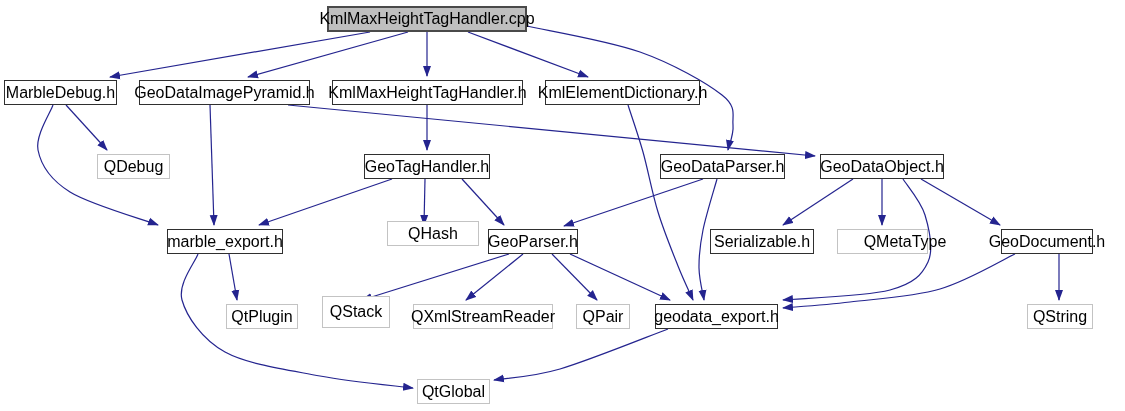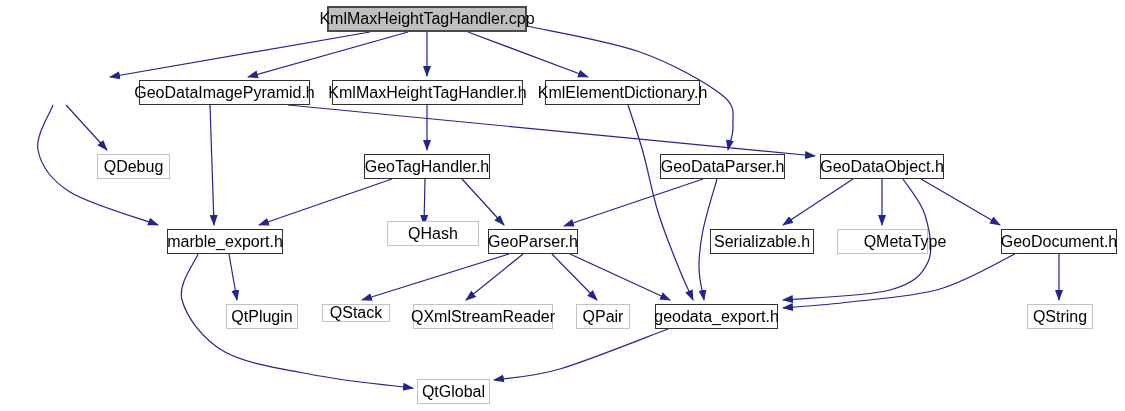--- a/index.html
+++ b/index.html
@@ -91,33 +91,34 @@
         <path class="edge" d="M523,254 L466,300" marker-end="url(#arrow)"></path>
         <path class="edge" d="M552,254 L597,300" marker-end="url(#arrow)"></path>
         <path class="edge" d="M570,254 L670,300" marker-end="url(#arrow)"></path>
         <path class="edge" d="M229,254 L237,300" marker-end="url(#arrow)"></path>
         <path class="edge" d="M198,254 C195.33333333333334,261.6666666666667 177.5,283.6666666666667 182,300 C186.5,316.3333333333333 202,339.3333333333333 225,352 C248,364.6666666666667 288.6666666666667,370 320,376 C351.3333333333333,382 397.5,386 413,388" marker-end="url(#arrow)"></path>
         <path class="edge" d="M668,329 C650,335.6666666666667 589,360.5 560,369 C531,377.5 505,378.1666666666667 494,380" marker-end="url(#arrow)"></path>
       </g>
   </svg>
 
 <div class="node current" style="left: 327px; top: 6px; width: 200px; height: 26px;">KmlMaxHeightTagHandler.cpp</div>
+    <div class="node internal" style="left: 4px; top: 80px; width: 113px; height: 25px;">MarbleDebug.h</div>
     <div class="node internal" style="left: 139px; top: 80px; width: 171px; height: 25px;">GeoDataImagePyramid.h</div>
     <div class="node internal" style="left: 332px; top: 80px; width: 191px; height: 25px;">KmlMaxHeightTagHandler.h</div>
     <div class="node internal" style="left: 545px; top: 80px; width: 155px; height: 25px;">KmlElementDictionary.h</div>
     <div class="node external" style="left: 97px; top: 154px; width: 73px; height: 25px;">QDebug</div>
     <div class="node internal" style="left: 364px; top: 154px; width: 126px; height: 25px;">GeoTagHandler.h</div>
     <div class="node internal" style="left: 660px; top: 154px; width: 125px; height: 25px;">GeoDataParser.h</div>
     <div class="node internal" style="left: 820px; top: 154px; width: 124px; height: 25px;">GeoDataObject.h</div>
     <div class="node internal" style="left: 167px; top: 229px; width: 116px; height: 25px;">marble_export.h</div>
     <div class="node external" style="left: 387px; top: 221px; width: 92px; height: 25px;">QHash</div>
     <div class="node internal" style="left: 488px; top: 229px; width: 90px; height: 25px;">GeoParser.h</div>
     <div class="node internal" style="left: 710px; top: 229px; width: 104px; height: 25px;">Serializable.h</div>
     <div class="node external" style="left: 837px; top: 229px; width: 91px; height: 25px; padding-left: 45px;">QMetaType</div>
-    <div class="node internal" style="left: 1001px; top: 229px; width: 116px; height: 25px;">GeoDocument.h</div>
+    <div class="node internal" style="left: 1001px; top: 229px; width: 92px; height: 25px;">GeoDocument.h</div>
     <div class="node external" style="left: 226px; top: 304px; width: 72px; height: 25px;">QtPlugin</div>
-    <div class="node external" style="left: 322px; top: 304px; width: 68px; height: 18px;">QStack</div>
+    <div class="node external" style="left: 322px; top: 296px; width: 68px; height: 32px;">QStack</div>
     <div class="node external" style="left: 413px; top: 304px; width: 140px; height: 25px;">QXmlStreamReader</div>
     <div class="node external" style="left: 576px; top: 304px; width: 54px; height: 25px; text-align: right;">QPair</div>
     <div class="node internal" style="left: 655px; top: 304px; width: 123px; height: 25px;">geodata_export.h</div>
     <div class="node external" style="left: 1027px; top: 304px; width: 66px; height: 25px;">QString</div>
     <div class="node external" style="left: 417px; top: 379px; width: 73px; height: 25px;">QtGlobal</div>
   </div>
 
 </body></html>

